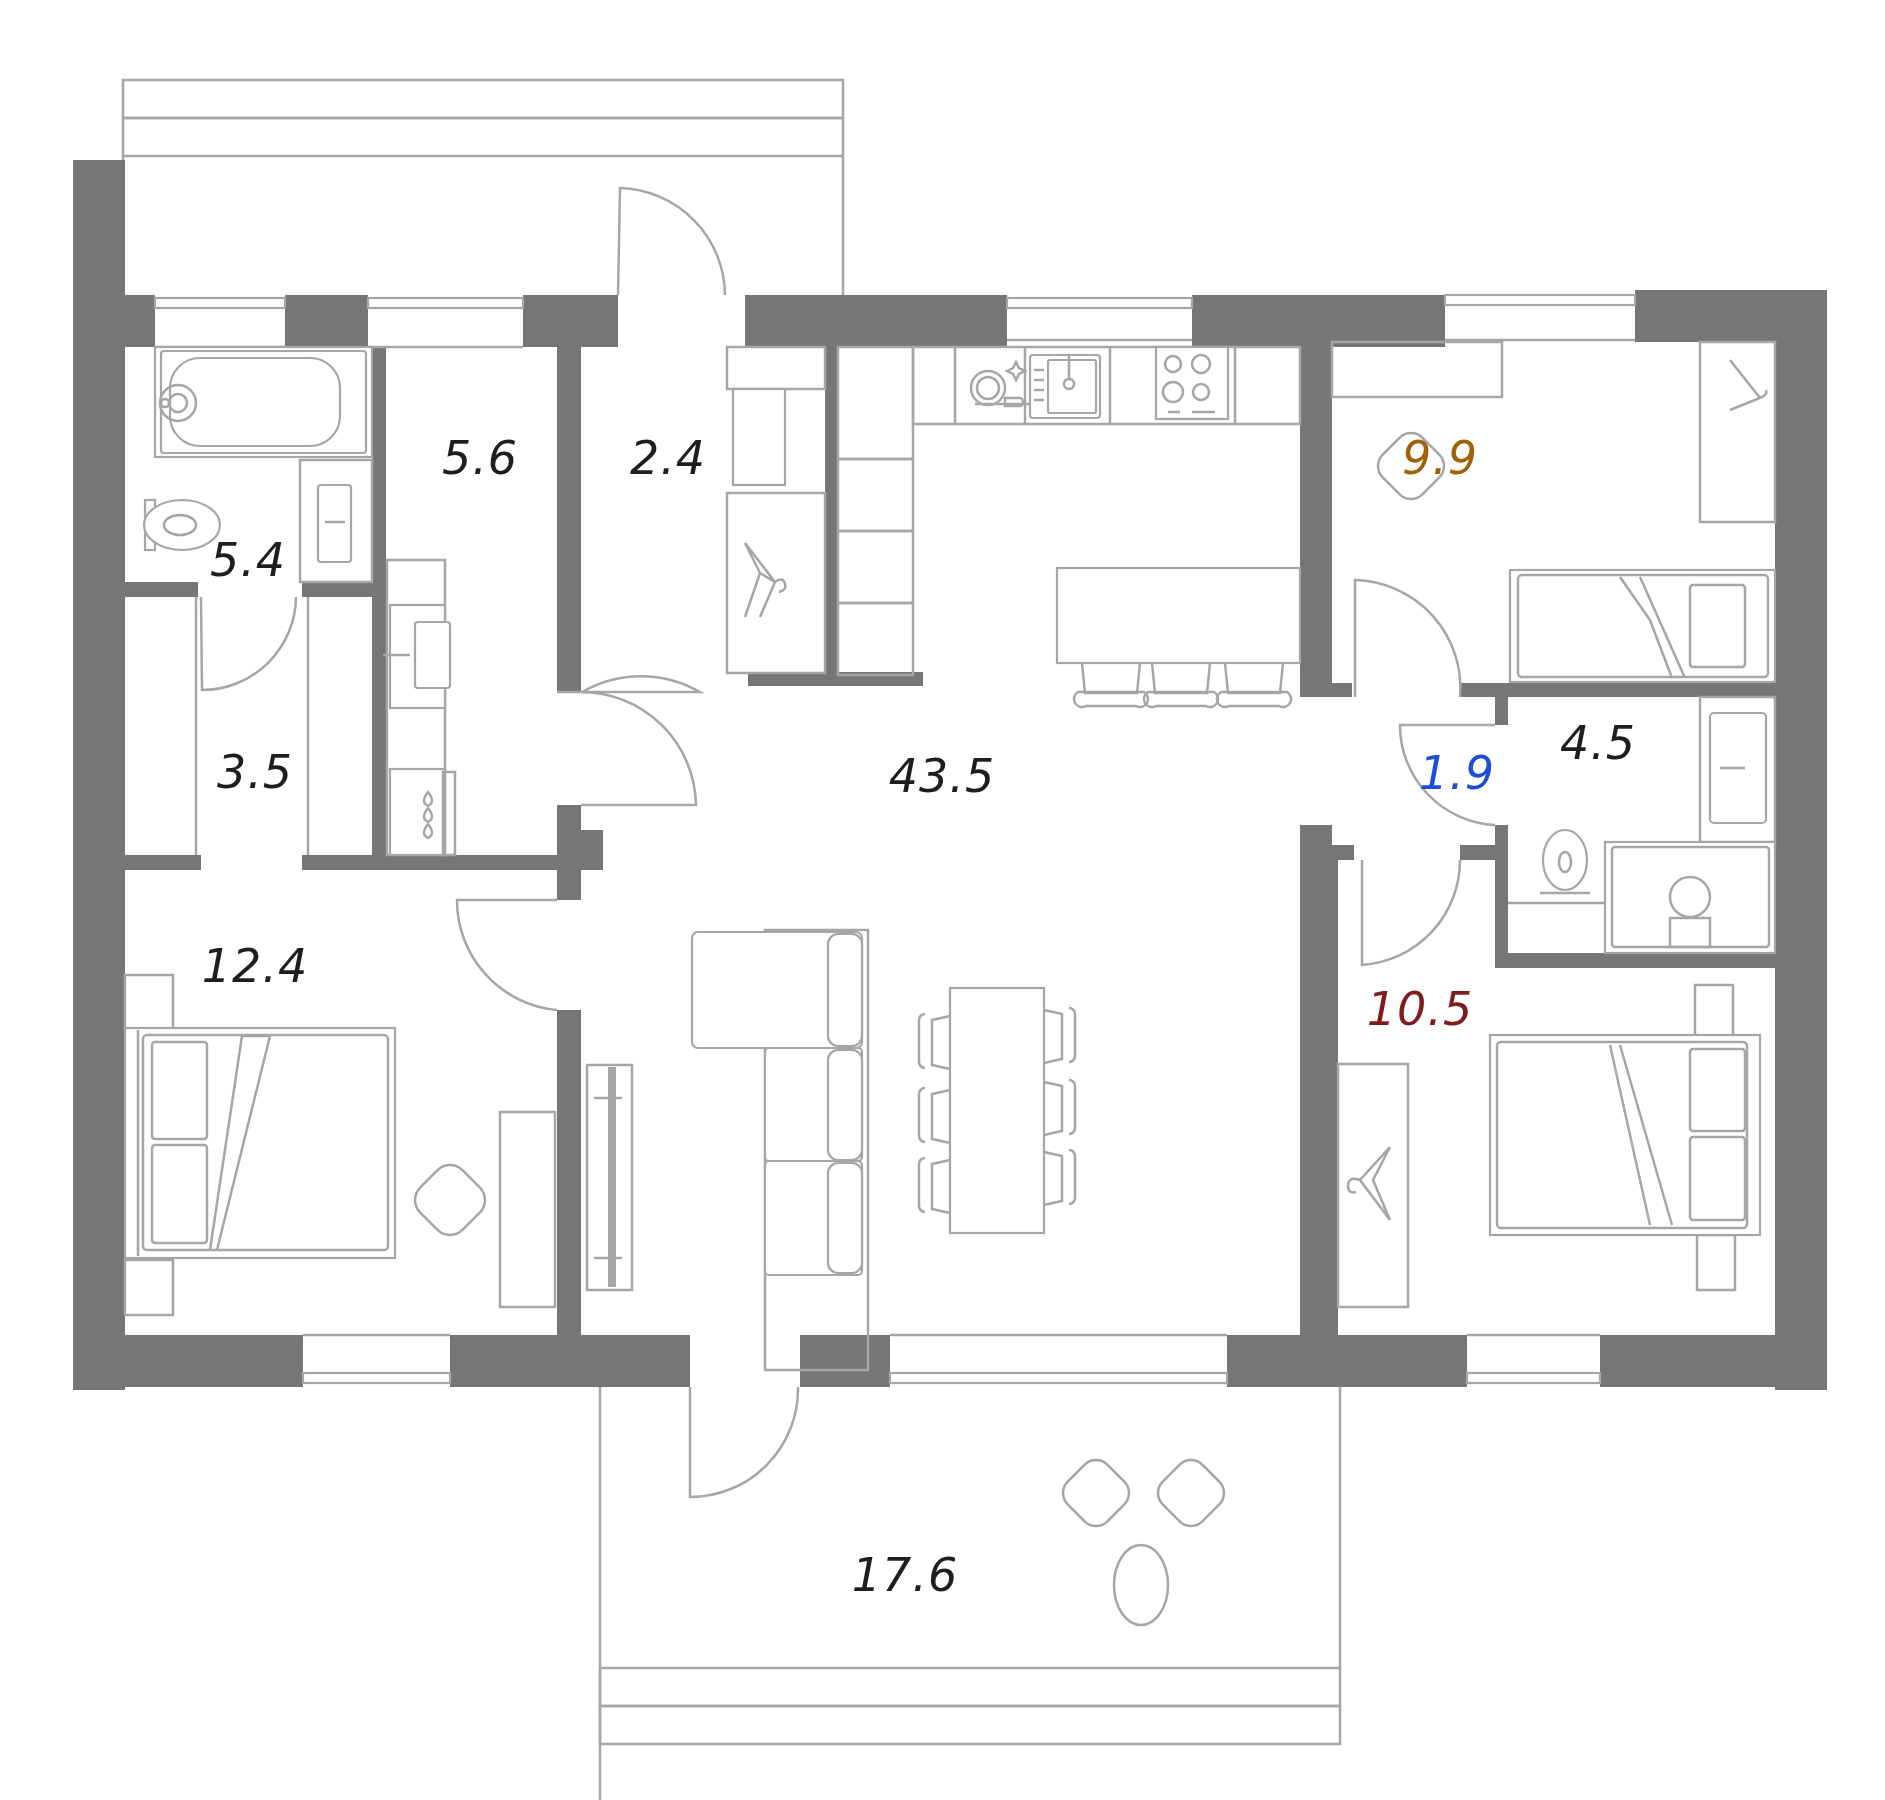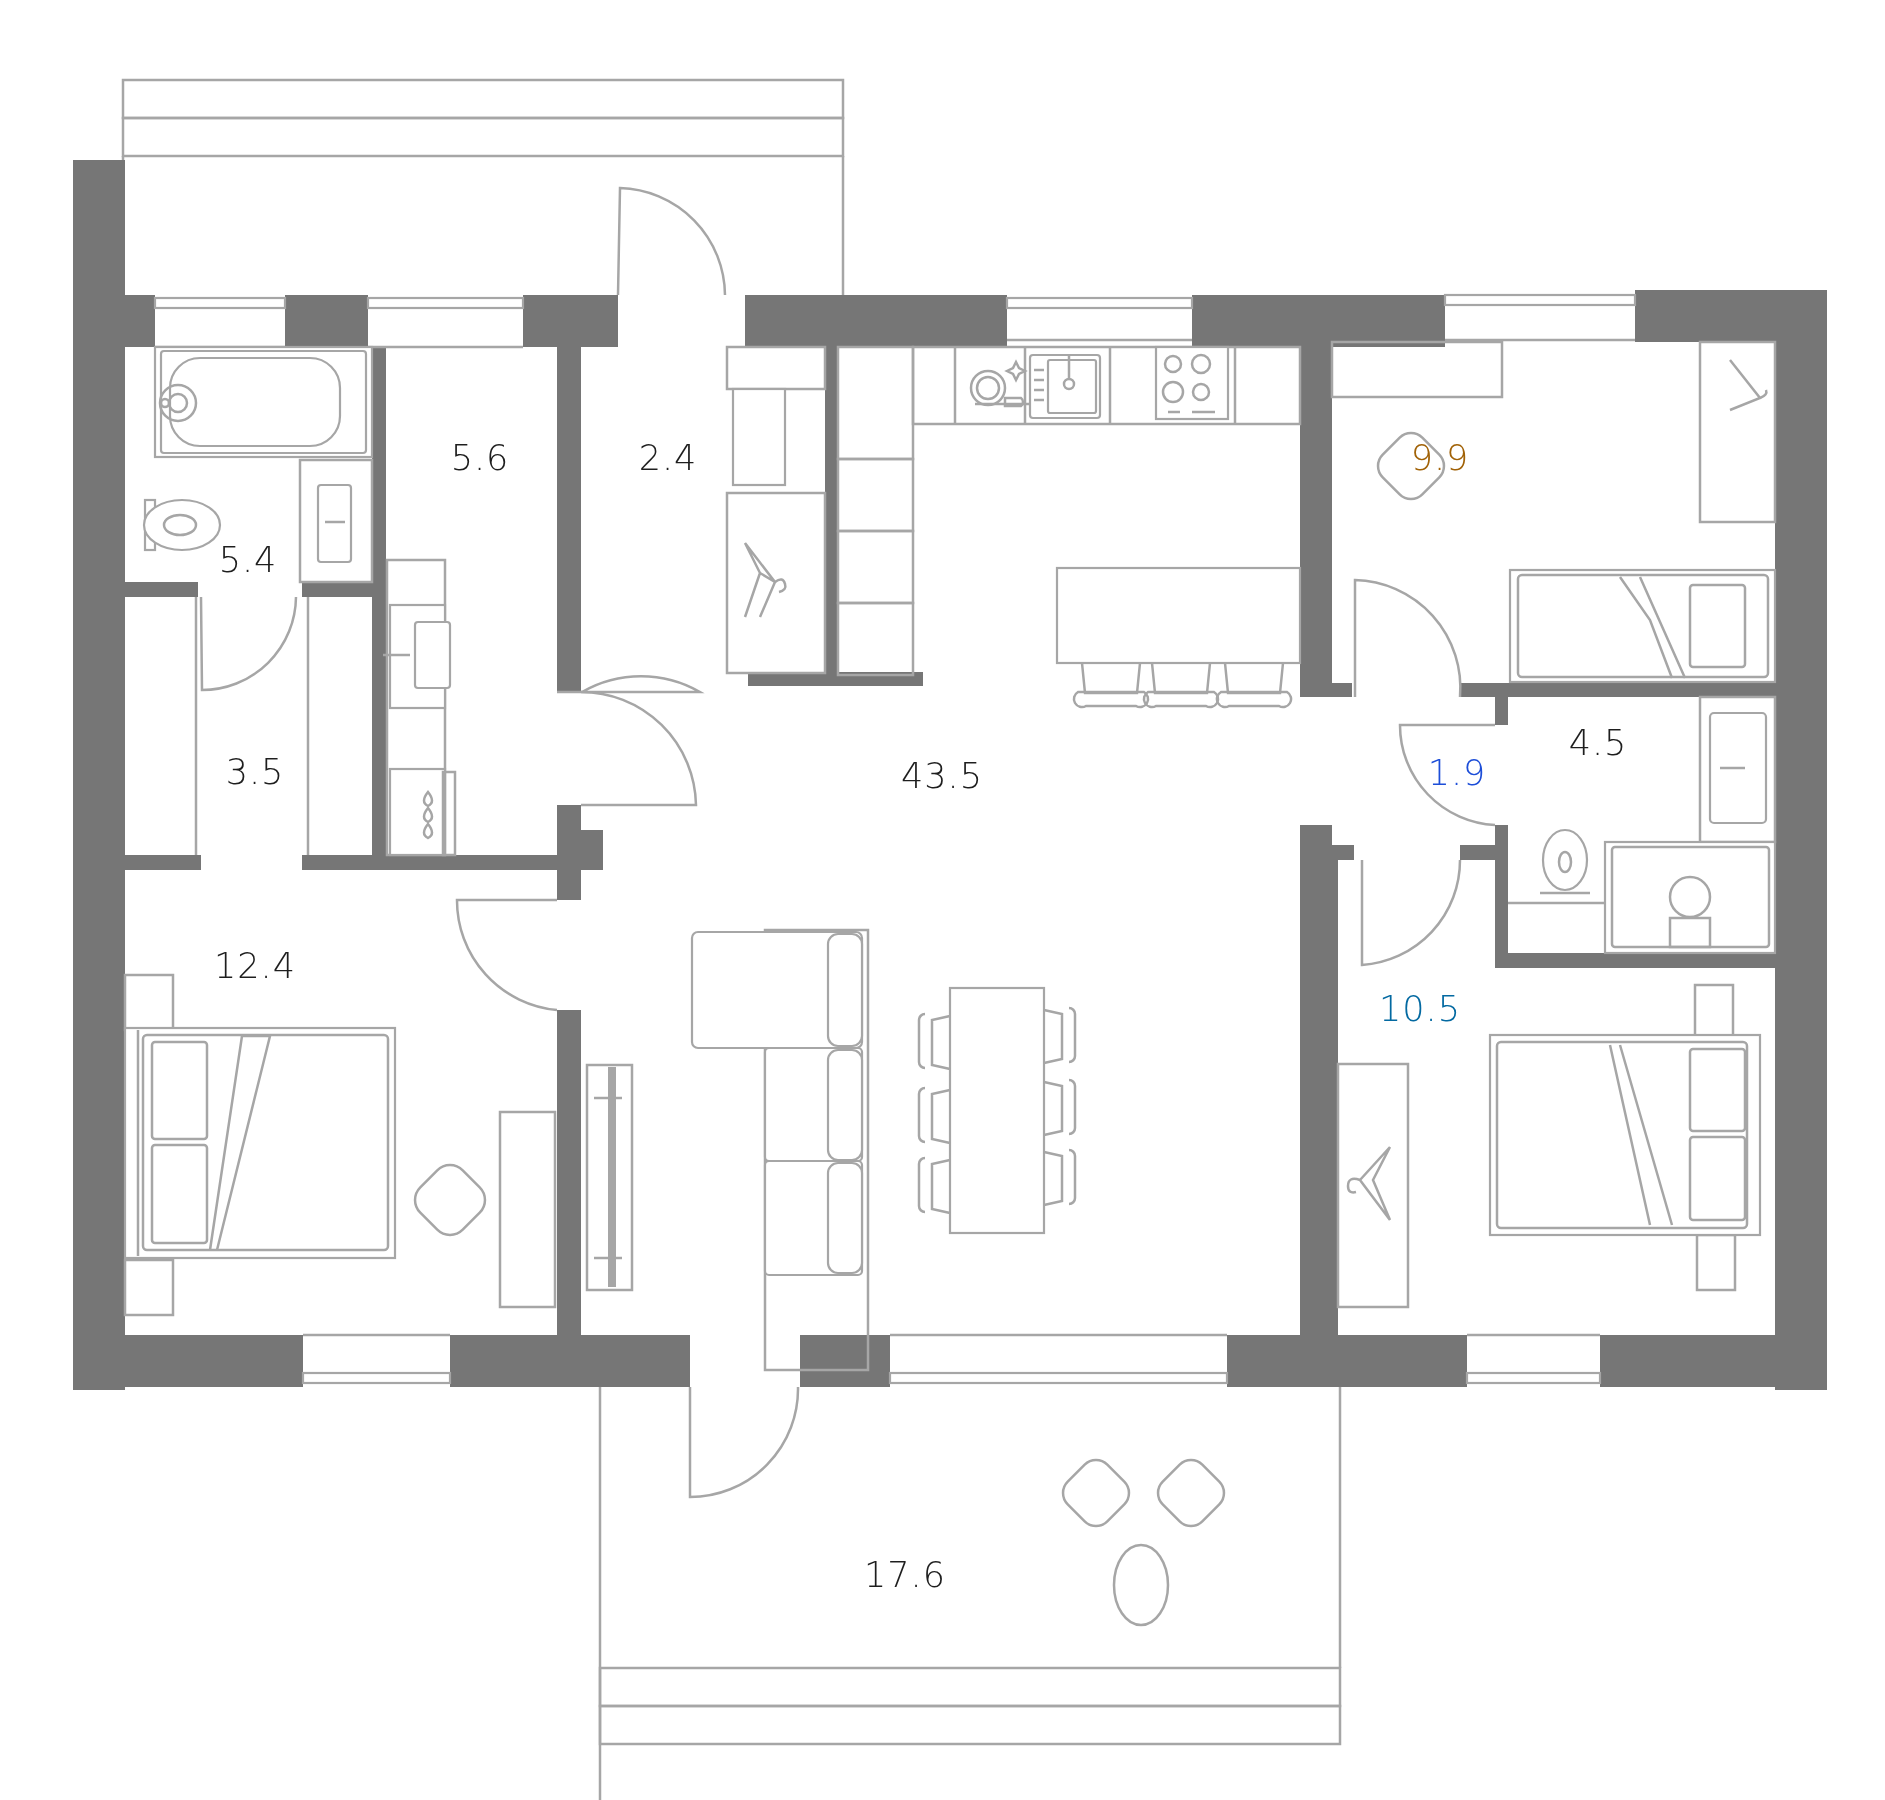--- a/index.html
+++ b/index.html
@@ -5,22 +5,22 @@
   html, body { margin: 0; padding: 0; background: #ffffff; }
   body { width: 1885px; height: 1800px; overflow: hidden; font-family: "Liberation Sans", sans-serif; }
   #plan-root { position: absolute; left: 0; top: 0; width: 1885px; height: 1800px; }
   svg { position: absolute; left: 0; top: 0; }
   .wall { fill: #767676; }
   .line { fill: none; stroke: #a6a6a6; stroke-width: 2.5; }
   .fline { fill: #ffffff; stroke: #a6a6a6; stroke-width: 2.2; }
   .win { fill: #ffffff; stroke: #a6a6a6; stroke-width: 2.2; }
   .room-label {
     position: absolute; font-family: "DejaVu Sans", sans-serif; font-weight: 300;
-    font-size: 35px; color: #1e1e1e; letter-spacing: 1px; transform: translate(-50%, -50%);
-    white-space: nowrap; cursor: pointer;
+    font-size: 46px; color: #1e1e1e; letter-spacing: 1px; transform: translate(-50%, -50%);
+    white-space: nowrap; cursor: pointer; font-style: italic;
   }
 </style>
 </head>
 <body>
 
 <div id="plan-root">
 <svg width="1885" height="1800" viewBox="0 0 1885 1800">
 
   <g>
     <rect class="line" x="123" y="80" width="720" height="38"></rect>
@@ -345,16 +345,16 @@
 <div id="labels">
       <div class="room-label" style="left: 248px; top: 560px; color: rgb(30, 30, 30);">5.4</div>
       <div class="room-label" style="left: 480px; top: 458px; color: rgb(30, 30, 30);">5.6</div>
       <div class="room-label" style="left: 668px; top: 458px; color: rgb(30, 30, 30);">2.4</div>
       <div class="room-label" style="left: 255px; top: 772px; color: rgb(30, 30, 30);">3.5</div>
       <div class="room-label" style="left: 905px; top: 776px; color: rgb(30, 30, 30); margin-left: 37px;">43.5</div>
       <div class="room-label" style="left: 1440px; top: 458px; color: #a16207;">9.9</div>
       <div class="room-label" style="left: 1457px; top: 773px; color: #1d4ed8;">1.9</div>
       <div class="room-label" style="left: 1598px; top: 743px; color: rgb(30, 30, 30);">4.5</div>
       <div class="room-label" style="left: 255px; top: 966px; color: rgb(30, 30, 30);">12.4</div>
-      <div class="room-label" style="left: 1420px; top: 1009px; color: #0369a1;">10.5</div>
+      <div class="room-label" style="left: 1420px; top: 1009px; color: #7f1d1d;">10.5</div>
       <div class="room-label" style="left: 905px; top: 1575px; color: rgb(30, 30, 30);">17.6</div>
     </div>
 </div>
 
 </body></html>

